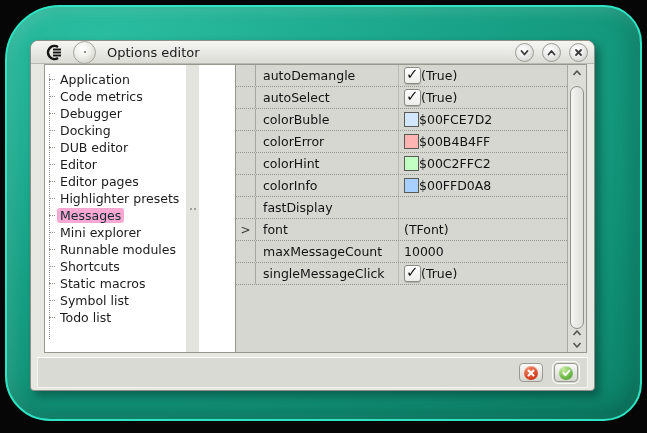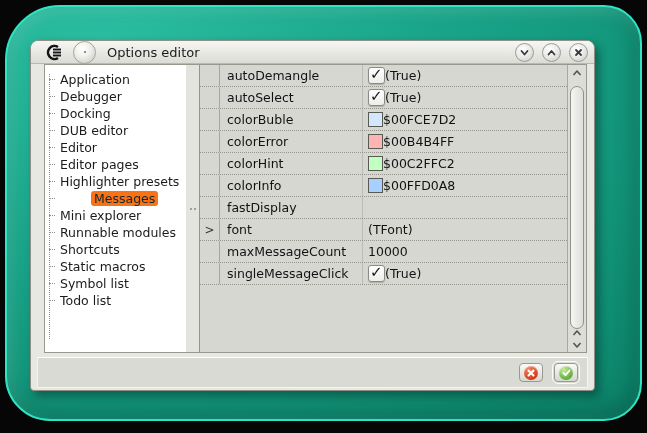--- a/index.html
+++ b/index.html
@@ -49,25 +49,25 @@
   
   .content{
     position:absolute;left:13px;top:23px;width:543px;height:289px;
     display:flex;background:#ffffff;border:1px solid #98988f;box-sizing:border-box;
   }
   .sidebar{width:141px;background:#ffffff;position:relative;padding-top:6px;box-sizing:border-box;overflow:hidden;}
   .tree-rail{position:absolute;left:4px;top:9px;height:265px;border-left:1px dotted #90908a;}
   .tree-item{height:17px;line-height:17px;font-size:12.5px;color:#1b1b1b;padding-left:12px;position:relative;white-space:nowrap;}
   .tree-item::before{content:"";position:absolute;left:4px;top:8px;width:6px;border-top:1px dotted #90908a;}
   .tree-item .lbl{padding:0 3px;border-radius:3px;}
-  .tree-item.sel .lbl{background:#f97316;color:#10282f;margin-left:34px;}
+  .tree-item.sel .lbl{background:#f9a8d4;color:#10282f;}
   .splitter{width:13px;background:#E4E4DF;display:flex;align-items:center;justify-content:center;gap:2px;}
   .splitter i{width:2px;height:2px;border-radius:50%;background:#8a8a83;display:block;}
 
-  .grid{flex:1;display:flex;flex-direction:column;background:#D7D7D1;border-left:1px solid #95958d;overflow:hidden;}
+  .grid{flex:1;display:flex;flex-direction:column;background:#D7D7D1;border-left:1px solid #95958d;overflow:hidden;margin-left:36px;}
   .grid-row{height:22px;min-height:22px;display:flex;align-items:stretch;border-bottom:1px dotted #96968e;box-sizing:border-box;}
   .cell-gutter{width:19px;flex:0 0 auto;border-right:1px solid #a7a7a0;font-size:12px;color:#3a3a34;display:flex;align-items:center;justify-content:center;}
   .cell-name{width:143px;flex:0 0 auto;padding-left:7px;font-size:12.5px;color:#121212;border-right:1px solid #bcbcb5;display:flex;align-items:center;box-sizing:border-box;}
   .cell-value{flex:1;display:flex;align-items:center;padding-left:5px;font-size:12.5px;color:#121212;}
   .checkbox{width:15px;height:15px;flex:0 0 auto;background:linear-gradient(#ffffff,#ededea);border:1px solid #8b8b85;border-radius:3px;box-shadow:0 1px 1px rgba(0,0,0,.18);position:relative;}
   .checkbox.checked::after{content:"✓";position:absolute;left:1px;top:-3px;font-size:15px;font-weight:bold;color:#141414;}
   .swatch{width:15px;height:15px;flex:0 0 auto;border:1px solid #5a5a54;box-sizing:border-box;}
 
   .vscroll{width:18px;flex:0 0 auto;background:#DDDDD7;border-left:1px solid #a8a8a1;position:relative;}
   .sb-arrow{position:absolute;left:0;right:0;height:12px;display:flex;align-items:center;justify-content:center;}
@@ -125,20 +125,21 @@
         </svg>
       </button>
     </div>
   </div>
 
   <div class="content">
     <div class="sidebar">
       <div class="tree-rail"></div>
 
     <div class="tree-item"><span class="lbl">Application</span></div>
+        <div class="tree-item"><span class="lbl">Code metrics</span></div>
         <div class="tree-item"><span class="lbl">Debugger</span></div>
         <div class="tree-item"><span class="lbl">Docking</span></div>
         <div class="tree-item"><span class="lbl">DUB editor</span></div>
         <div class="tree-item"><span class="lbl">Editor</span></div>
         <div class="tree-item"><span class="lbl">Editor pages</span></div>
         <div class="tree-item"><span class="lbl">Highlighter presets</span></div>
         <div class="tree-item sel"><span class="lbl">Messages</span></div>
         <div class="tree-item"><span class="lbl">Mini explorer</span></div>
         <div class="tree-item"><span class="lbl">Runnable modules</span></div>
         <div class="tree-item"><span class="lbl">Shortcuts</span></div>

